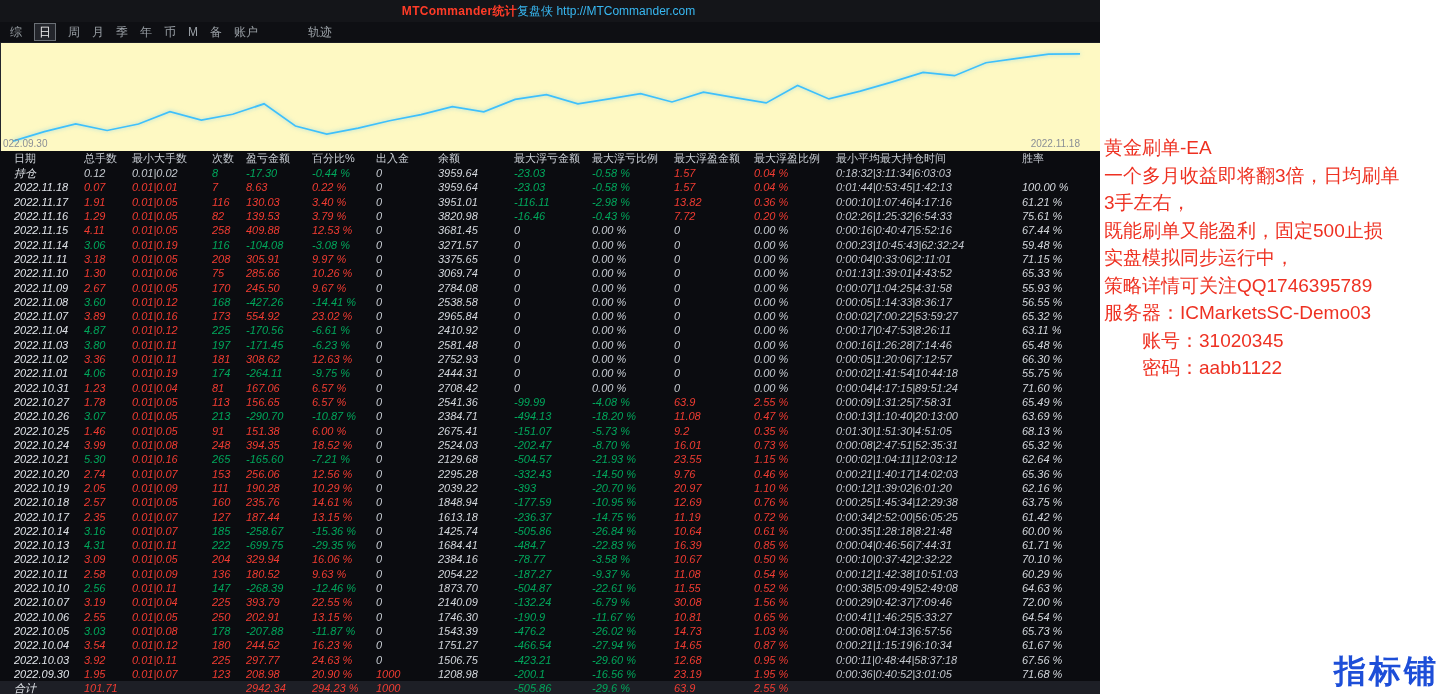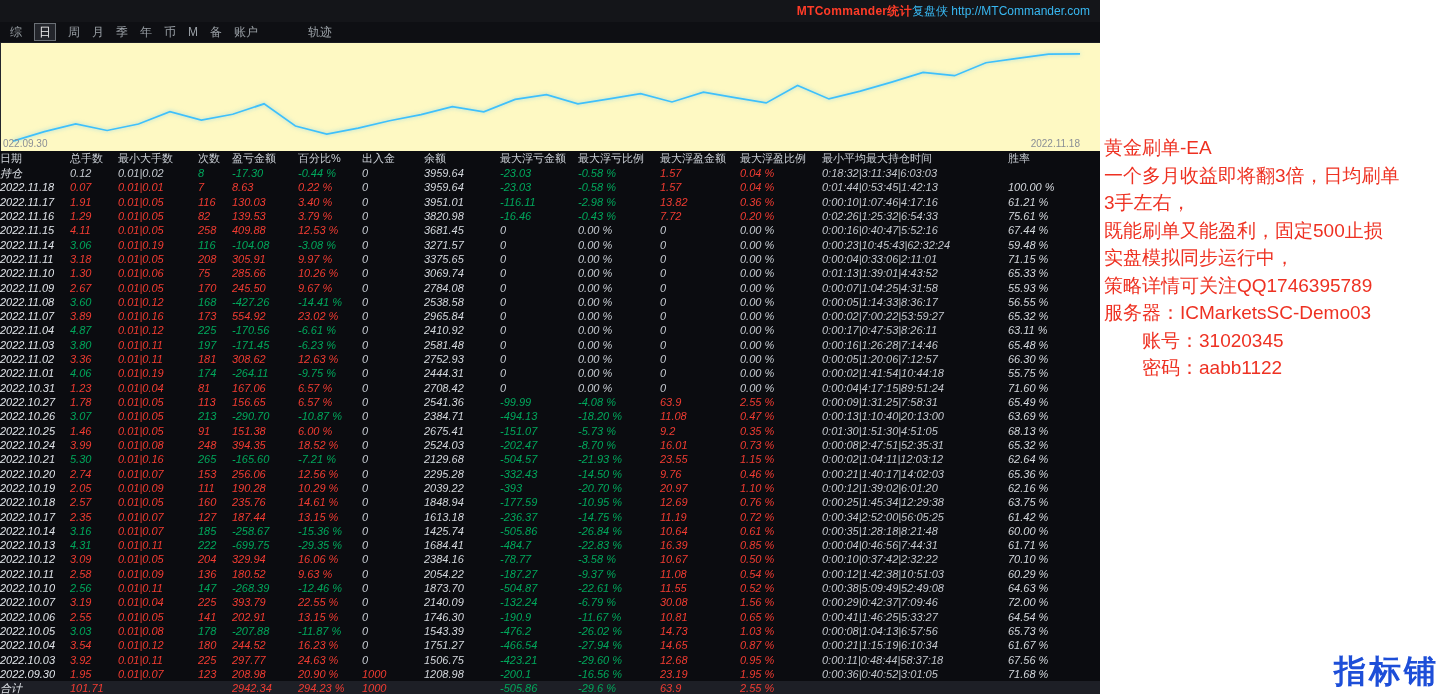--- a/index.html
+++ b/index.html
@@ -1,39 +1,39 @@
 <!DOCTYPE html>
 <html><head>
 <meta charset="utf-8">
 <style>
   html,body{margin:0;padding:0;background:#ffffff;}
   body{font-family:"Liberation Sans","DejaVu Sans",sans-serif;}
   .screen{position:relative;width:1444px;height:694px;display:flex;overflow:hidden;background:#ffffff;}
 
   
   .app{flex:0 0 1100px;width:1100px;height:694px;background:#0b0c10;display:flex;flex-direction:column;overflow:hidden;}
-  .titlebar{flex:0 0 22px;height:22px;display:flex;align-items:center;justify-content:flex-end;
+  .titlebar{flex:0 0 22px;height:22px;display:flex;align-items:center;justify-content:center;
             padding:0 10px 0 7px;background:#141519;}
   .app-title{color:#ff3c28;font-size:12px;font-weight:bold;letter-spacing:.3px;}
   .app-site{color:#38b8f2;font-size:12px;}
   .tabbar{flex:0 0 20px;height:20px;display:flex;align-items:center;gap:12px;padding-left:10px;
           background:#0e0f13;border-bottom:1px solid #1a1c22;}
   .tab{color:#9aa0a6;font-size:12px;line-height:16px;}
   .tab.active{color:#efefef;border:1px solid #6a6f75;background:#23252b;padding:0 4px;}
   .tab.extra{margin-left:38px;}
 
   .chart{position:relative;flex:0 0 108px;height:108px;background:#fef9c3;border-left:1px solid #24262d;}
   .chart svg{position:absolute;left:0;top:0;width:100%;height:100%;}
   .chart polyline{filter:drop-shadow(0 0 2px rgba(63,192,251,.55));}
   .xlab{position:absolute;bottom:2px;font-size:10px;color:#8b8f96;}
   .xlab.left{left:2px;}
   .xlab.right{right:20px;}
 
   .table{flex:1 1 auto;display:flex;flex-direction:column;overflow:hidden;font-size:11px;}
-  .thead,.row{display:grid;
+  .thead,.row{display:grid;padding-left:14px;
     grid-template-columns:70px 48px 80px 34px 66px 64px 62px 76px 78px 82px 80px 82px 186px 1fr;}
   .thead{flex:0 0 15px;height:15px;line-height:15px;color:#c9ced4;}
   .row{height:14.32px;line-height:14.32px;font-style:italic;}
   .row.total{background:#1d1f26;}
   .cell{white-space:nowrap;overflow:hidden;}
   .c-red{color:#f23c32;}
   .c-green{color:#00a85c;}
   .c-def{color:#c6cbd1;}
   .c-date{color:#e0e4e9;}
   .c-bal{color:#d4d8dd;}
@@ -592,21 +592,21 @@
             <div class="cell c-green">-6.79 %</div>
             <div class="cell c-red">30.08</div>
             <div class="cell c-red">1.56 %</div>
             <div class="cell c-time">0:00:29|0:42:37|7:09:46</div>
             <div class="cell c-win">72.00 %</div>
           </div>
           <div class="row">
             <div class="cell c-date">2022.10.06</div>
             <div class="cell c-red">2.55</div>
             <div class="cell c-red">0.01|0.05</div>
-            <div class="cell c-red">141</div>
+            <div class="cell c-red">250</div>
             <div class="cell c-red">202.91</div>
             <div class="cell c-red">13.15 %</div>
             <div class="cell c-def">0</div>
             <div class="cell c-bal">1746.30</div>
             <div class="cell c-green">-190.9</div>
             <div class="cell c-green">-11.67 %</div>
             <div class="cell c-red">10.81</div>
             <div class="cell c-red">0.65 %</div>
             <div class="cell c-time">0:00:41|1:46:25|5:33:27</div>
             <div class="cell c-win">64.54 %</div>

